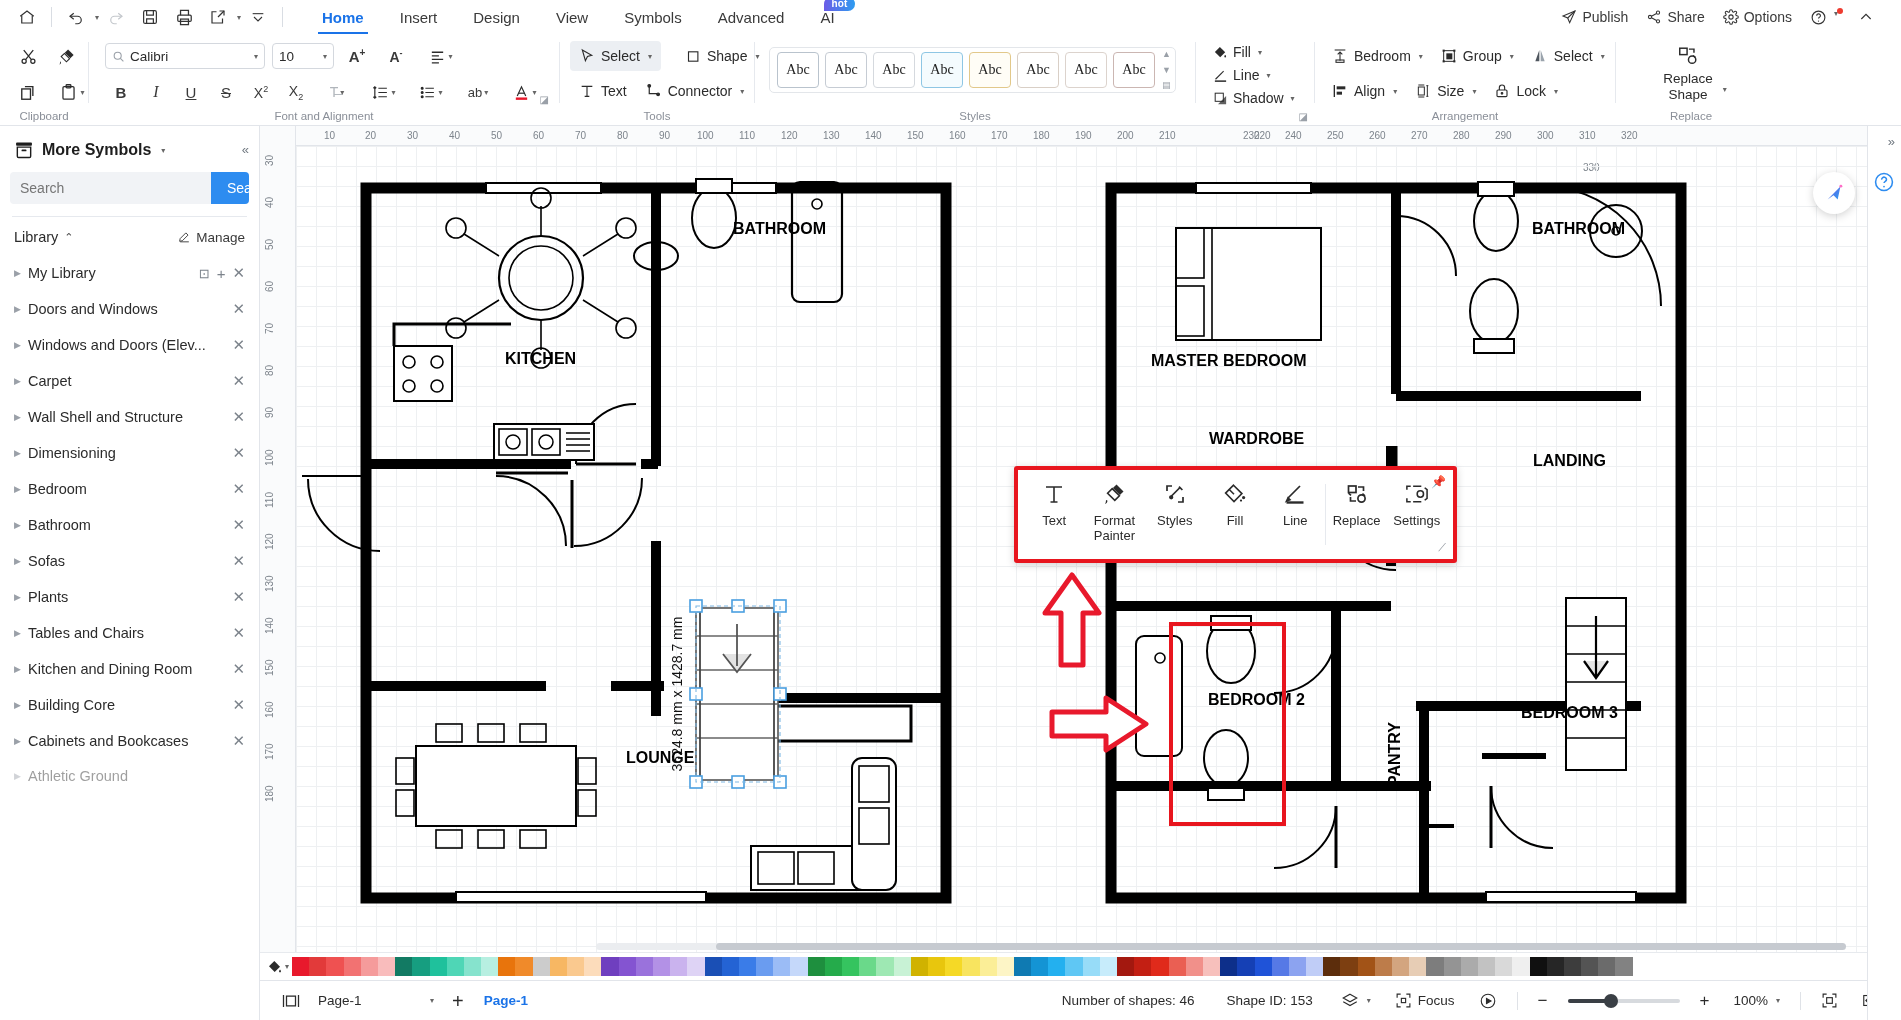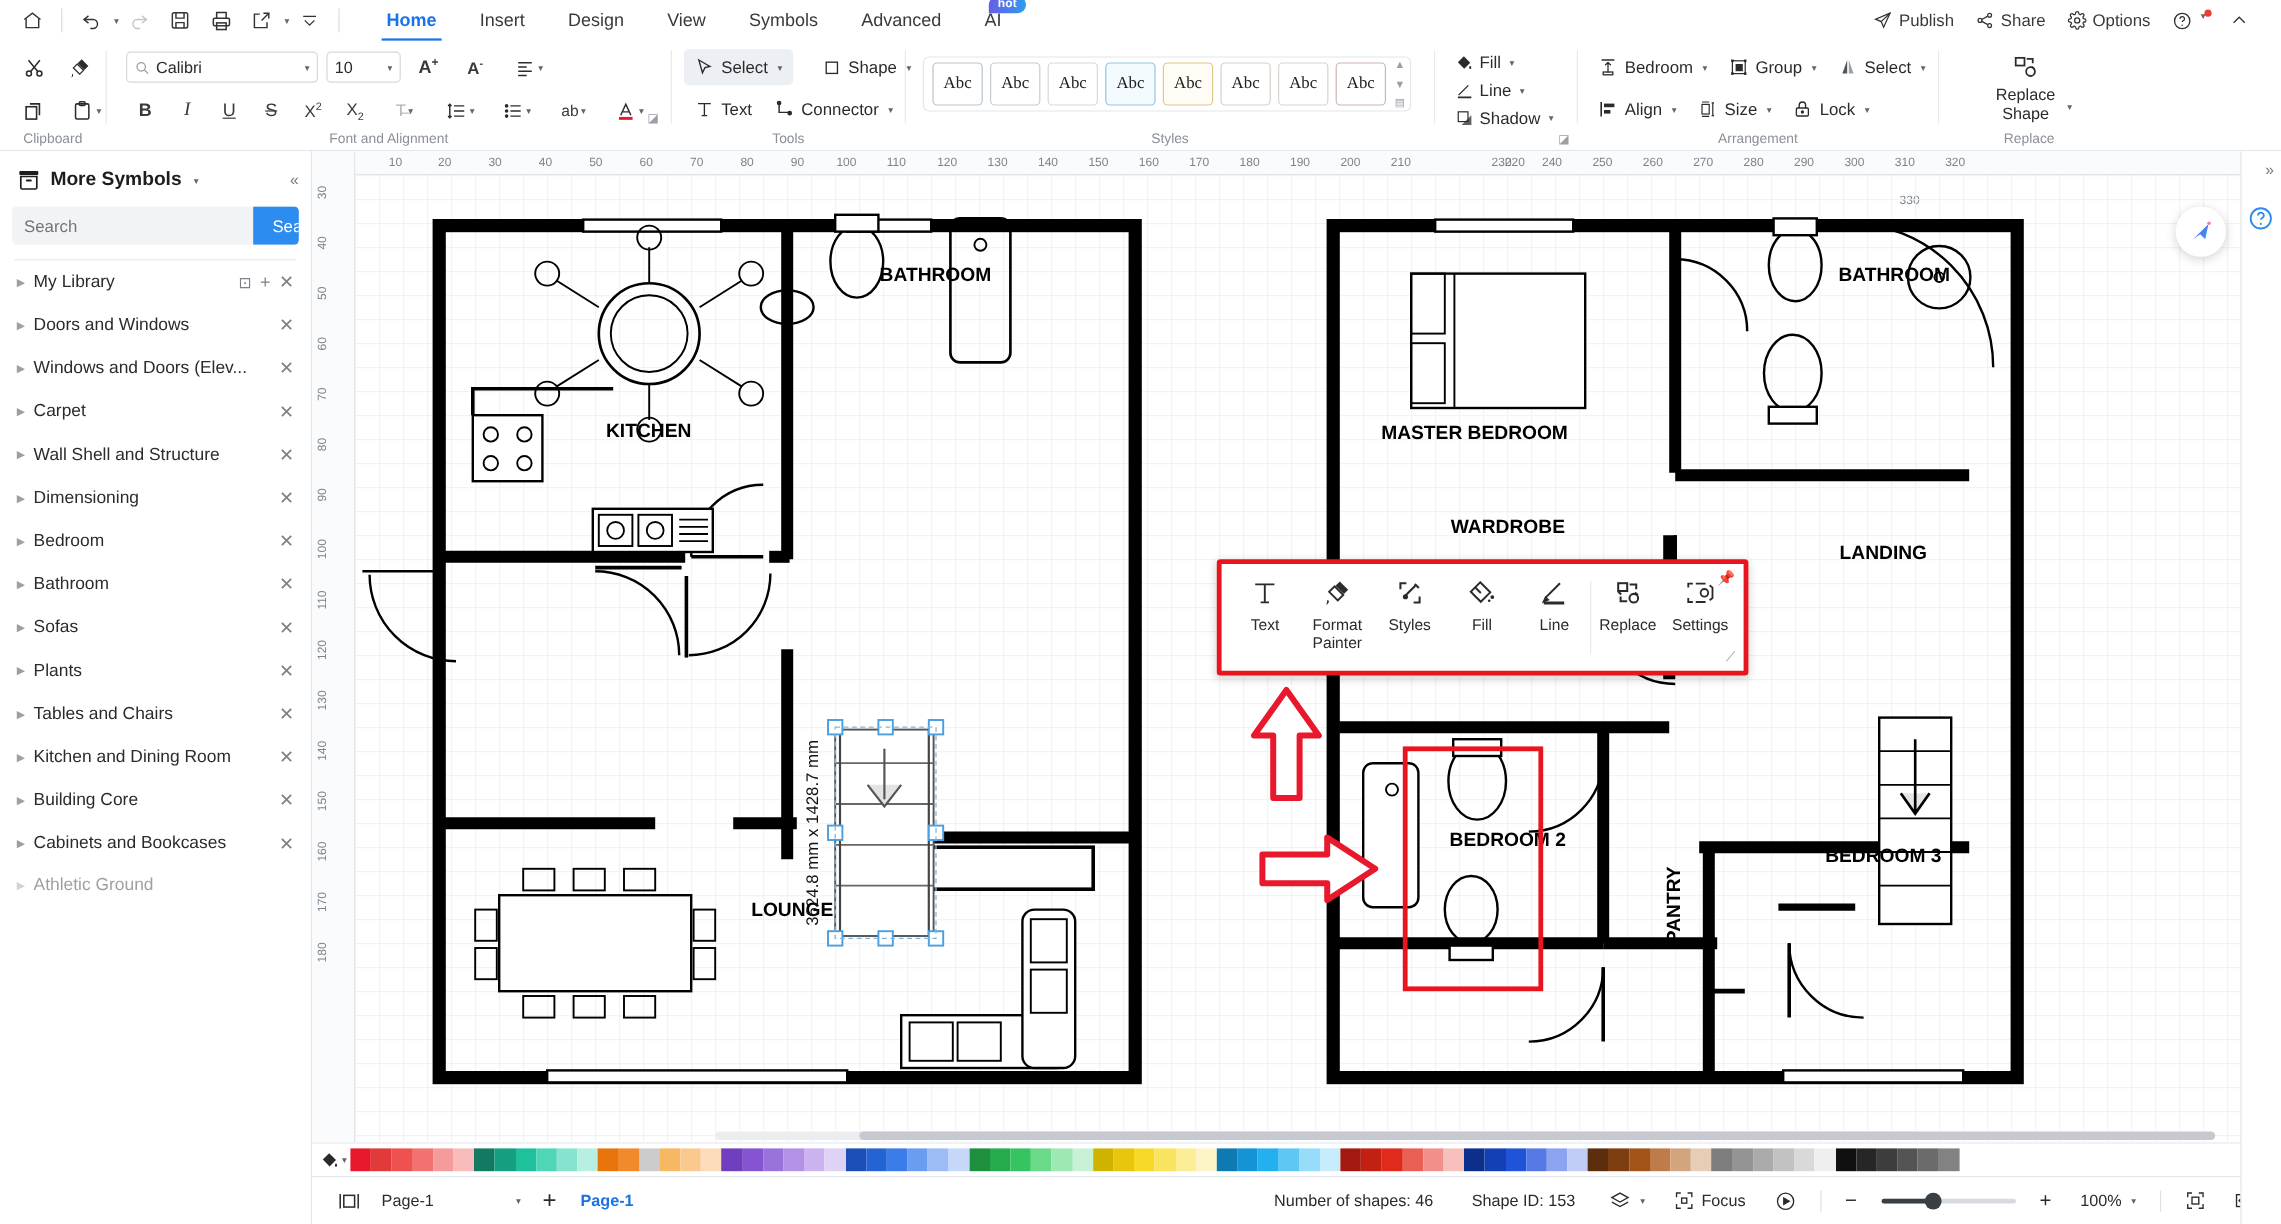--- a/index.html
+++ b/index.html
@@ -623,20 +623,31 @@
       <span class="caret">▾</span>
       <span class="sb-collapse">«</span>
     </div>
 
     <div class="sb-search">
       <input placeholder="Search" style="">
       <button>Search</button>
     </div>
     <div class="sb-div"></div>
 
+    <div class="sb-libhdr">
+      <span>Library</span>
+      <span style="margin-left:6px;font-size:11px;color:#4a4a4a;">⌃</span>
+      <span class="mng">
+        <svg width="13" height="13" viewBox="0 0 24 24" fill="none" stroke="#3a3a3a" stroke-width="1.7">
+            <path d="M4 20h16"></path>
+            <path d="M14.5 3.5l4 4L8 18l-5 1 1-5z"></path>
+          </svg>
+        <span>Manage</span>
+      </span>
+    </div>
 
     <div class="sb-list">
       <div class="sb-item">
         <span class="tri">▶</span>
         <span>My Library</span>
         <span class="acts">
           <span>⊡</span>
           <span style="font-size:15px;">+</span>
           <span style="font-size:15px;">✕</span>
         </span>

